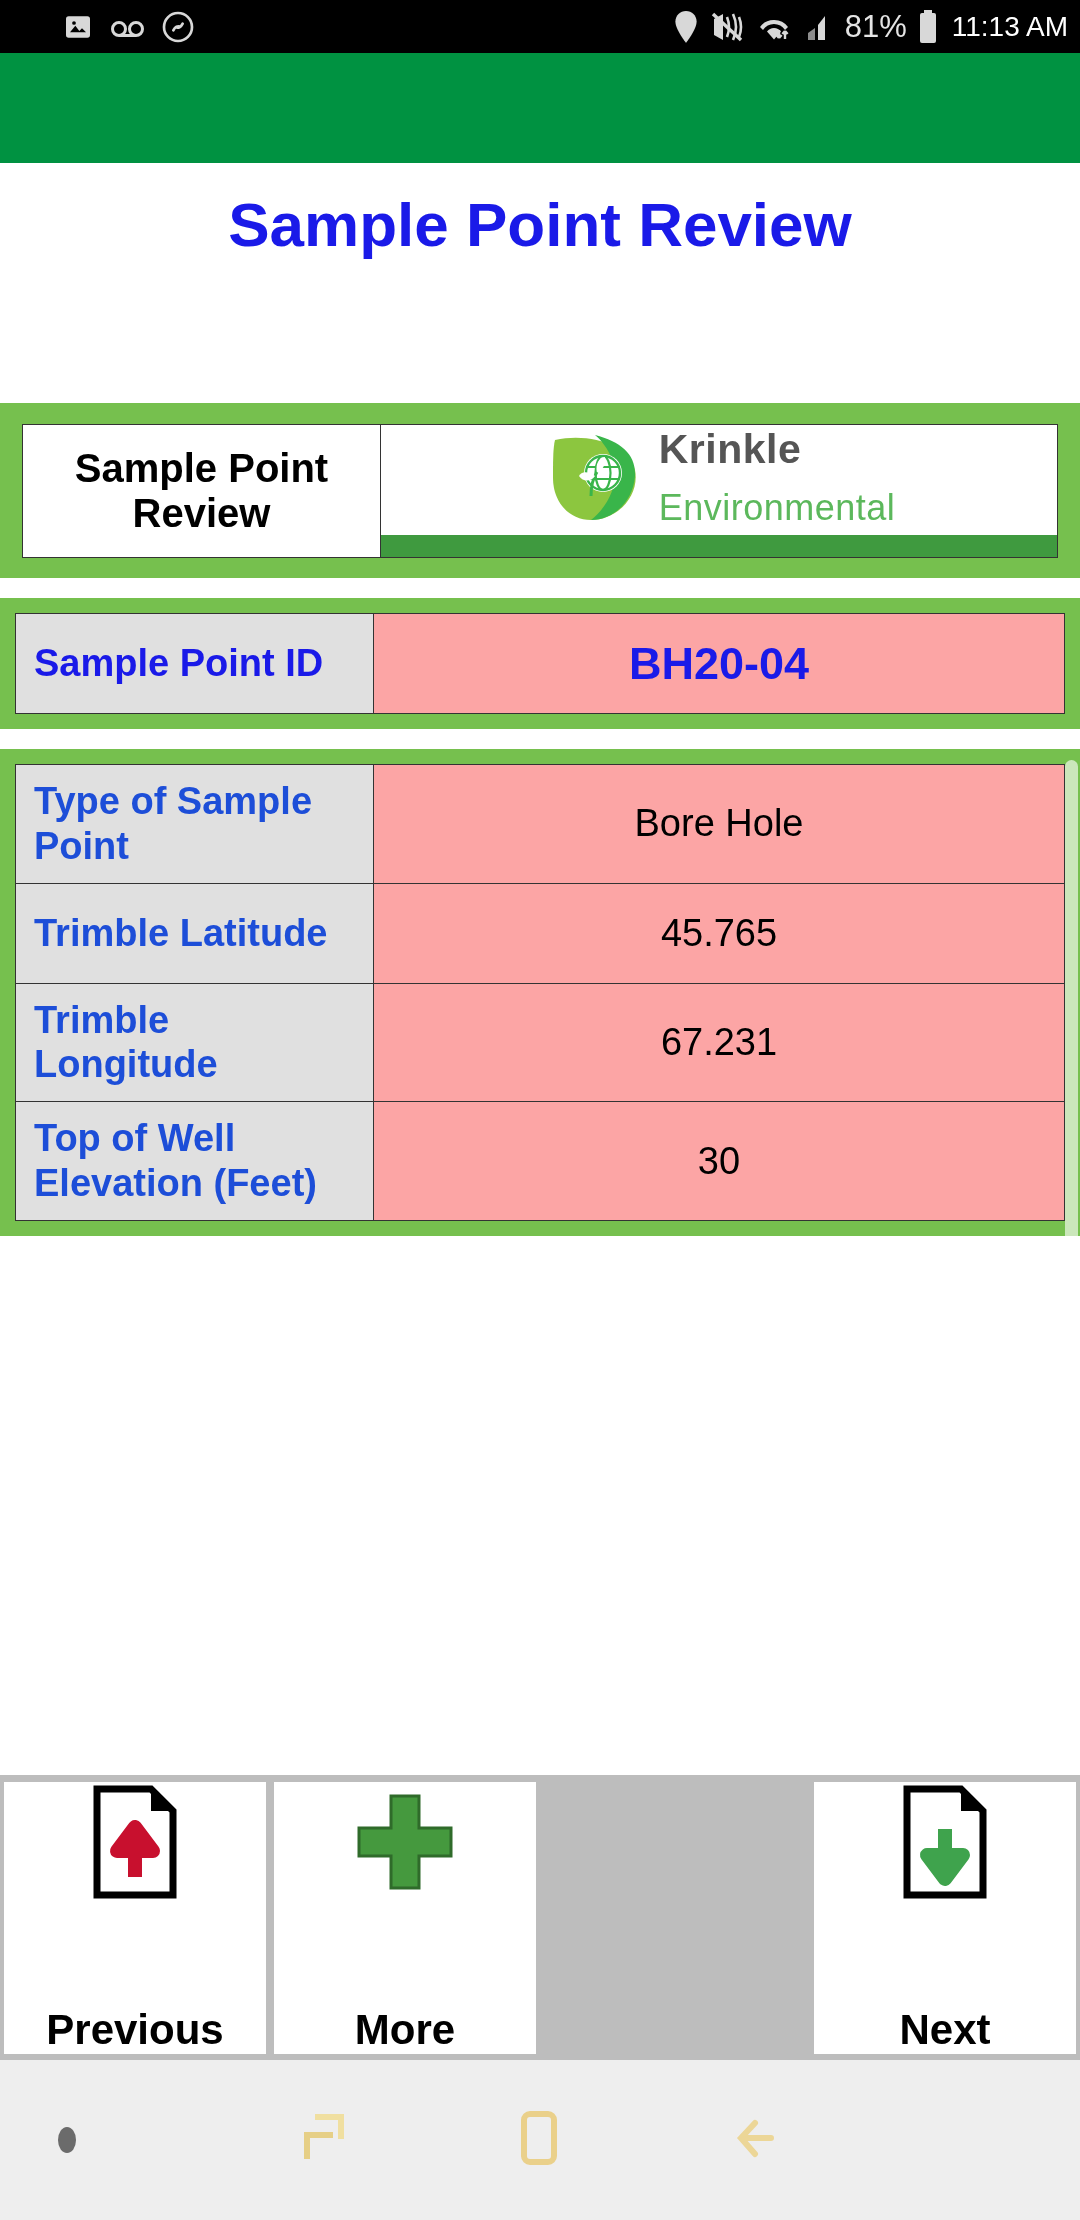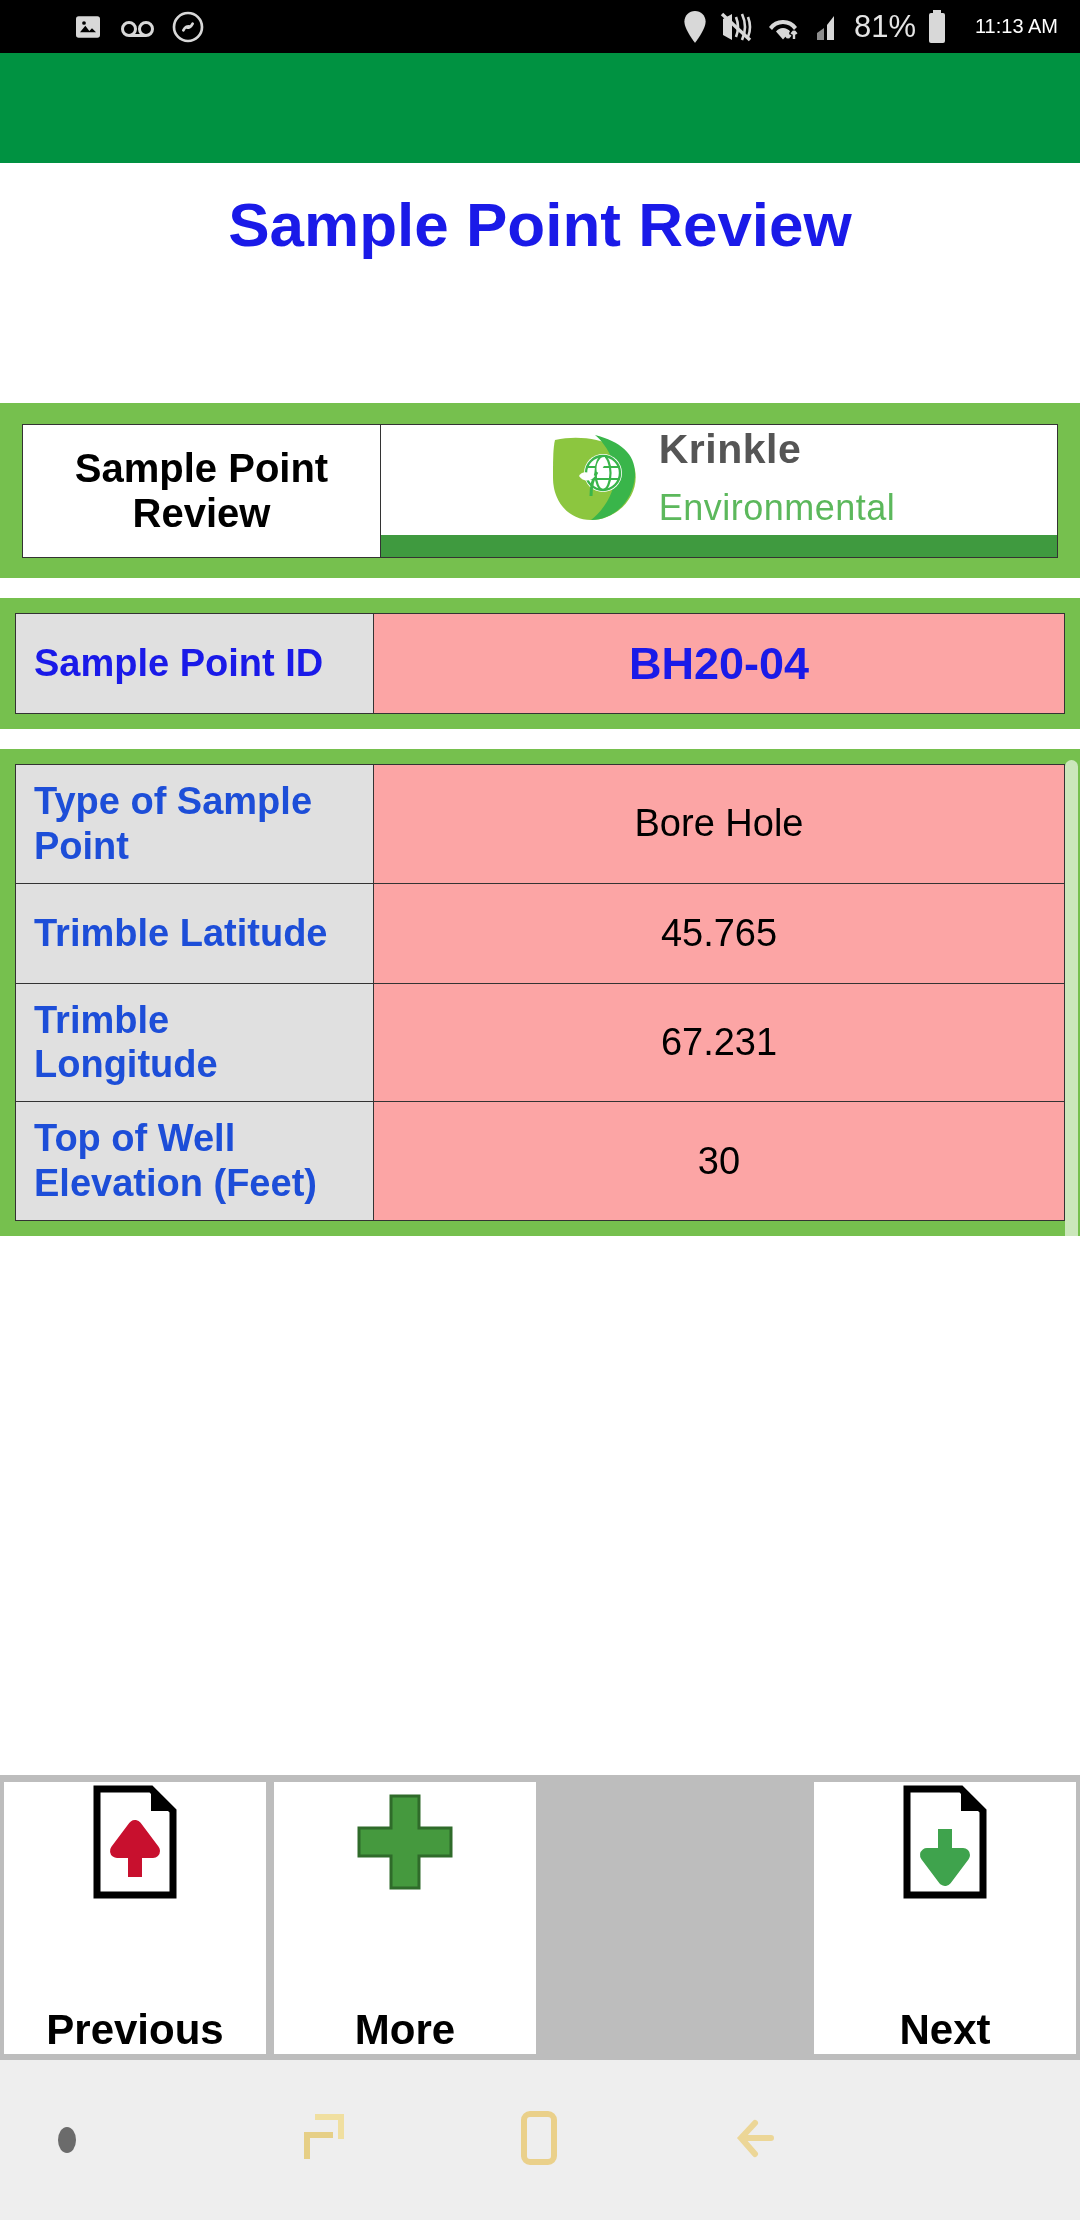--- a/index.html
+++ b/index.html
@@ -9,31 +9,31 @@
     font-family: "Liberation Sans", sans-serif;
     overflow: hidden;
   }
   #screen { position: relative; width: 1080px; height: 2220px; background: #fff; }
 
   
   .statusbar {
     position: absolute; left: 0; top: 0; width: 1080px; height: 53px;
     background: #000; color: #d8d8d8;
     display: flex; align-items: center; justify-content: space-between;
-    padding: 0 22px;
+    padding: 0 12px;
   }
   .sb-left, .sb-right { display: flex; align-items: center; }
   .sb-left { gap: 16px; padding-left: 50px; }
   .sb-right { gap: 11px; }
   .sb-icon { display: inline-flex; align-items: center; justify-content: center; }
   .sb-text {
     font-size: 31px; letter-spacing: 0px; color: #e4e4e4;
     font-family: "Liberation Sans", sans-serif;
   }
-  .sb-time { font-size: 20px; color: #ffffff; margin-left: 17px; }
+  .sb-time { font-size: 28px; color: #ffffff; margin-left: 3px; }
 
   
   .appbar {
     position: absolute; left: 0; top: 53px; width: 1080px; height: 110px;
     background: #009241;
   }
 
   
   .page-title {
     position: absolute; left: 0; top: 163px; width: 1080px; height: 240px;

